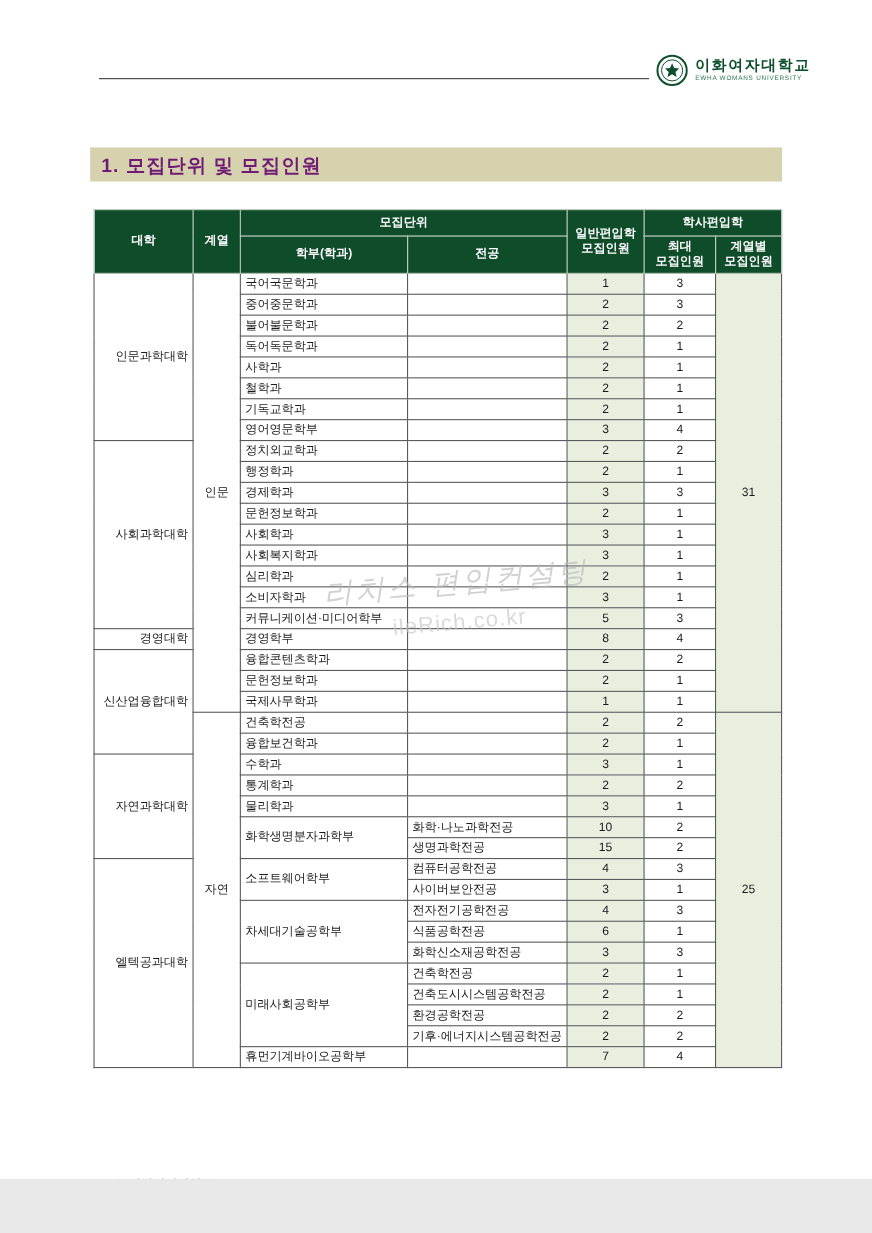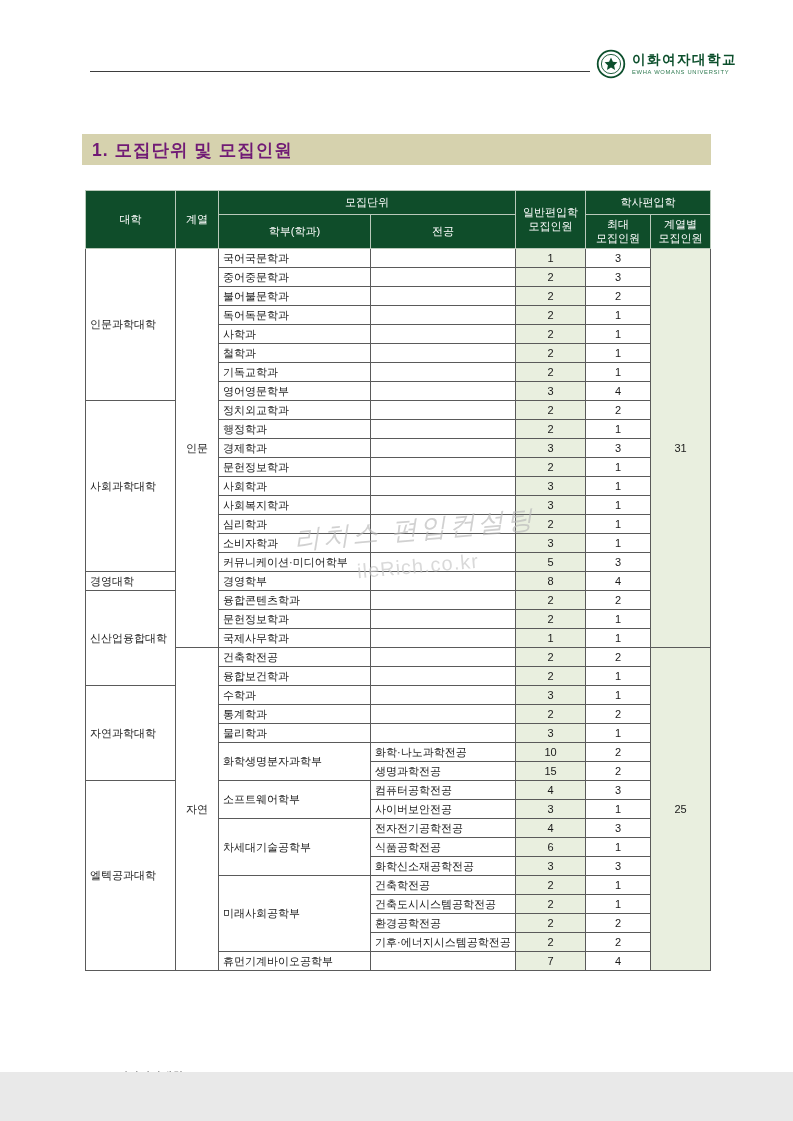--- a/index.html
+++ b/index.html
@@ -15,27 +15,27 @@
   .logo-text .en { color:#2f7a51; font-size:5.8px; letter-spacing:0.7px; margin-top:2px; }
 
   
   .title-bar { position:absolute; left:82px; top:134px; width:629px; height:31px; background:#d6d2ae;
     display:flex; align-items:center; padding-left:10px; font-size:17.5px; font-weight:bold;
     color:#701a75; letter-spacing:1px; }
 
   
   .table-wrap { position:absolute; left:85px; top:190px; width:625px; }
   table { border-collapse:collapse; table-layout:fixed; width:625px; font-size:11px; color:#1a1a1a; }
-  th { background:#0f4d2a; color:#ffffff; font-weight:normal; border:1px solid #b9c9ba;
+  th { background:#0f4d2a; color:#ffffff; font-weight:bold; border:1px solid #b9c9ba;
        font-size:11px; white-space:pre-line; line-height:1.25; padding:2px 0; text-align:center; }
   thead tr:first-child th { height:24px; }
   thead tr:last-child th { height:34px; }
   td { border:1px solid #5a5a5a; height:19px; line-height:1.1; padding:1px 4px;
        overflow:hidden; white-space:nowrap; vertical-align:middle; background:#ffffff; }
-  .col-college { text-align:left; }
+  .col-college { text-align:right; }
   .col-dept, .col-major { text-align:left; }
   .col-track, .col-gen, .col-max, .col-bytrack { text-align:center; }
   .col-gen, .col-bytrack { background:#e9efdf; }
 
   
   .watermark { position:absolute; left:295px; top:512px; transform:rotate(-5deg);
     color:#b9b9b9; opacity:0.65; pointer-events:none; z-index:5; text-align:center; }
   .wm1 { font-size:26px; font-style:italic; letter-spacing:3px; }
   .wm2 { font-size:20px; margin-top:8px; letter-spacing:1px; color:#c6c6c6; }
 

